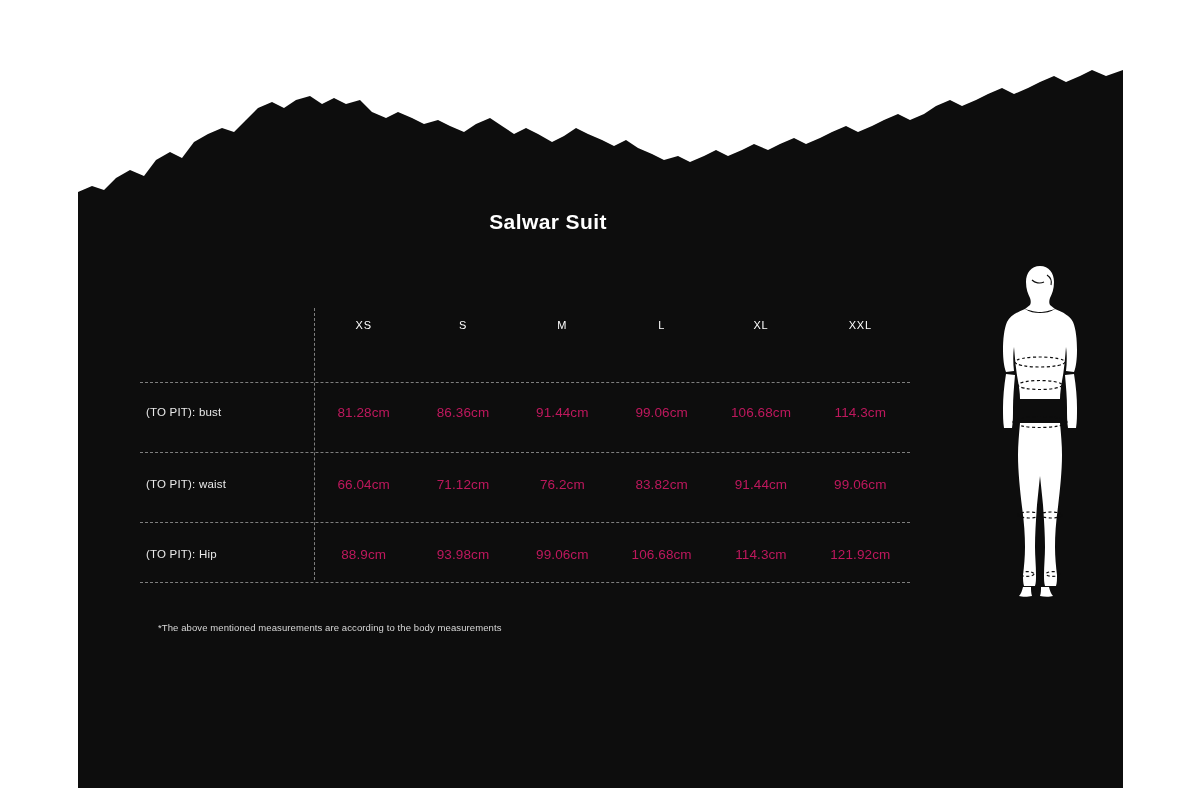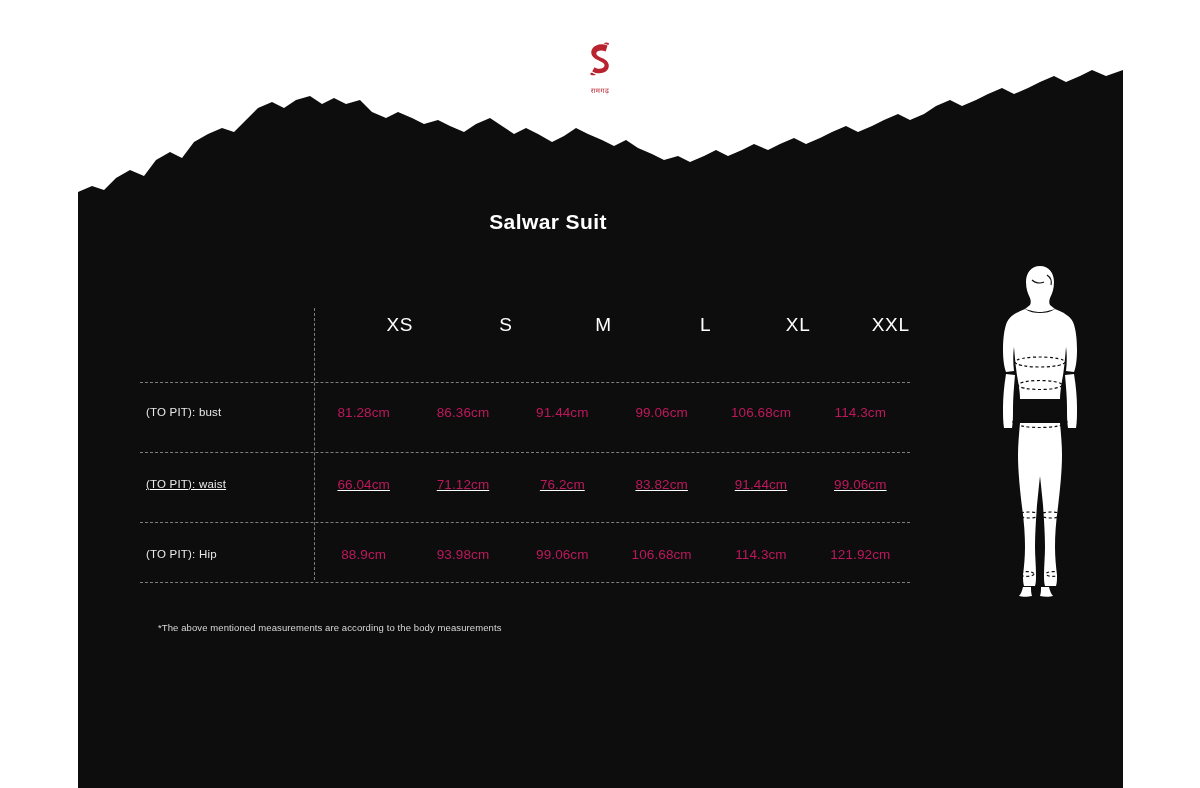--- a/index.html
+++ b/index.html
@@ -115,24 +115,23 @@
     display: flex;
   }
   .cell {
     flex: 1;
     text-align: center;
     font-size: 13.5px;
     color: #be185d;
     letter-spacing: .1px;
   }
   .hdr .cell {
-    font-size: 19px;
+    font-size: 11px;
     letter-spacing: .8px;
     color: #ffffff;
-    text-align: right;
   }
 
   .footnote {
     position: absolute;
     left: 64px;
     top: 622px;
     font-size: 9.5px;
     color: #d8d8d8;
     letter-spacing: .1px;
     margin-left: 16px;
@@ -146,28 +145,20 @@
     width: 110px;
     height: 370px;
   }
   .figure svg { display: block; width: 100%; height: 100%; }
 </style>
 </head>
 <body>
 
 <div id="page">
 
-  <div class="logo-wrap">
-    <svg class="logo-mark" viewBox="0 0 46 46">
-      <path d="M30.5 7.5c-5.5-2.6-12.5-1.2-15.2 3.2-2.4 3.9-.5 8 3.4 10.2 2.6 1.5 5.6 2.4 7.6 4.1 1.9 1.6 1.6 4-.6 5.1-2.4 1.2-5.8.7-8.2-.9l-2.3 4.2c4.4 2.6 11.3 2.7 14.7-.9 3.3-3.5 2.2-8.2-1.7-10.8-2.5-1.7-5.6-2.5-7.6-4-1.8-1.3-1.8-3.3.1-4.4 2.2-1.3 5.5-1 8 .3z" fill="#b8232f"></path>
-      <path d="M26.5 5.2c1.6-.9 3.6-1.1 5-.2.6.4.8 1.2.2 1.6-.9.6-2.2.1-3-.5z" fill="#b8232f"></path>
-      <path d="M19 36.5c-1.7 1-3.8 1.2-5.2.2-.6-.4-.7-1.2-.1-1.6.9-.6 2.3-.1 3.1.6z" fill="#b8232f"></path>
-    </svg>
-    <span class="logo-sub">रामगढ़</span>
-  </div>
 
   <div class="panel">
     <svg viewBox="0 0 1045 788" preserveAspectRatio="none">
       <path fill="#0d0d0d" d="
         M0,788 L0,192
         L14,186 L26,190 L38,178 L52,170 L66,176 L78,160 L92,152 L104,158
         L116,142 L130,134 L144,128 L156,132 L168,120 L180,108 L194,102
         L206,108 L218,100 L232,96 L244,104 L256,98 L268,104 L282,100
         L294,112 L308,118 L320,112 L334,118 L346,124 L360,120 L372,126
         L386,132 L398,124 L412,118 L424,126 L436,134 L448,128 L460,134
@@ -208,21 +199,21 @@
           <div class="cell">81.28cm</div>
           <div class="cell">86.36cm</div>
           <div class="cell">91.44cm</div>
           <div class="cell">99.06cm</div>
           <div class="cell">106.68cm</div>
           <div class="cell">114.3cm</div>
         </div>
       </div>
 
       <div class="rowline" style="top:152px;"></div>
-      <div class="data-row" style="top:167px;text-decoration:underline;">
+      <div class="data-row" style="top:167px;">
         <div class="rowlabel">(TO PIT): waist</div>
         <div class="cells">
           <div class="cell">66.04cm</div>
           <div class="cell">71.12cm</div>
           <div class="cell">76.2cm</div>
           <div class="cell">83.82cm</div>
           <div class="cell">91.44cm</div>
           <div class="cell">99.06cm</div>
         </div>
       </div>

